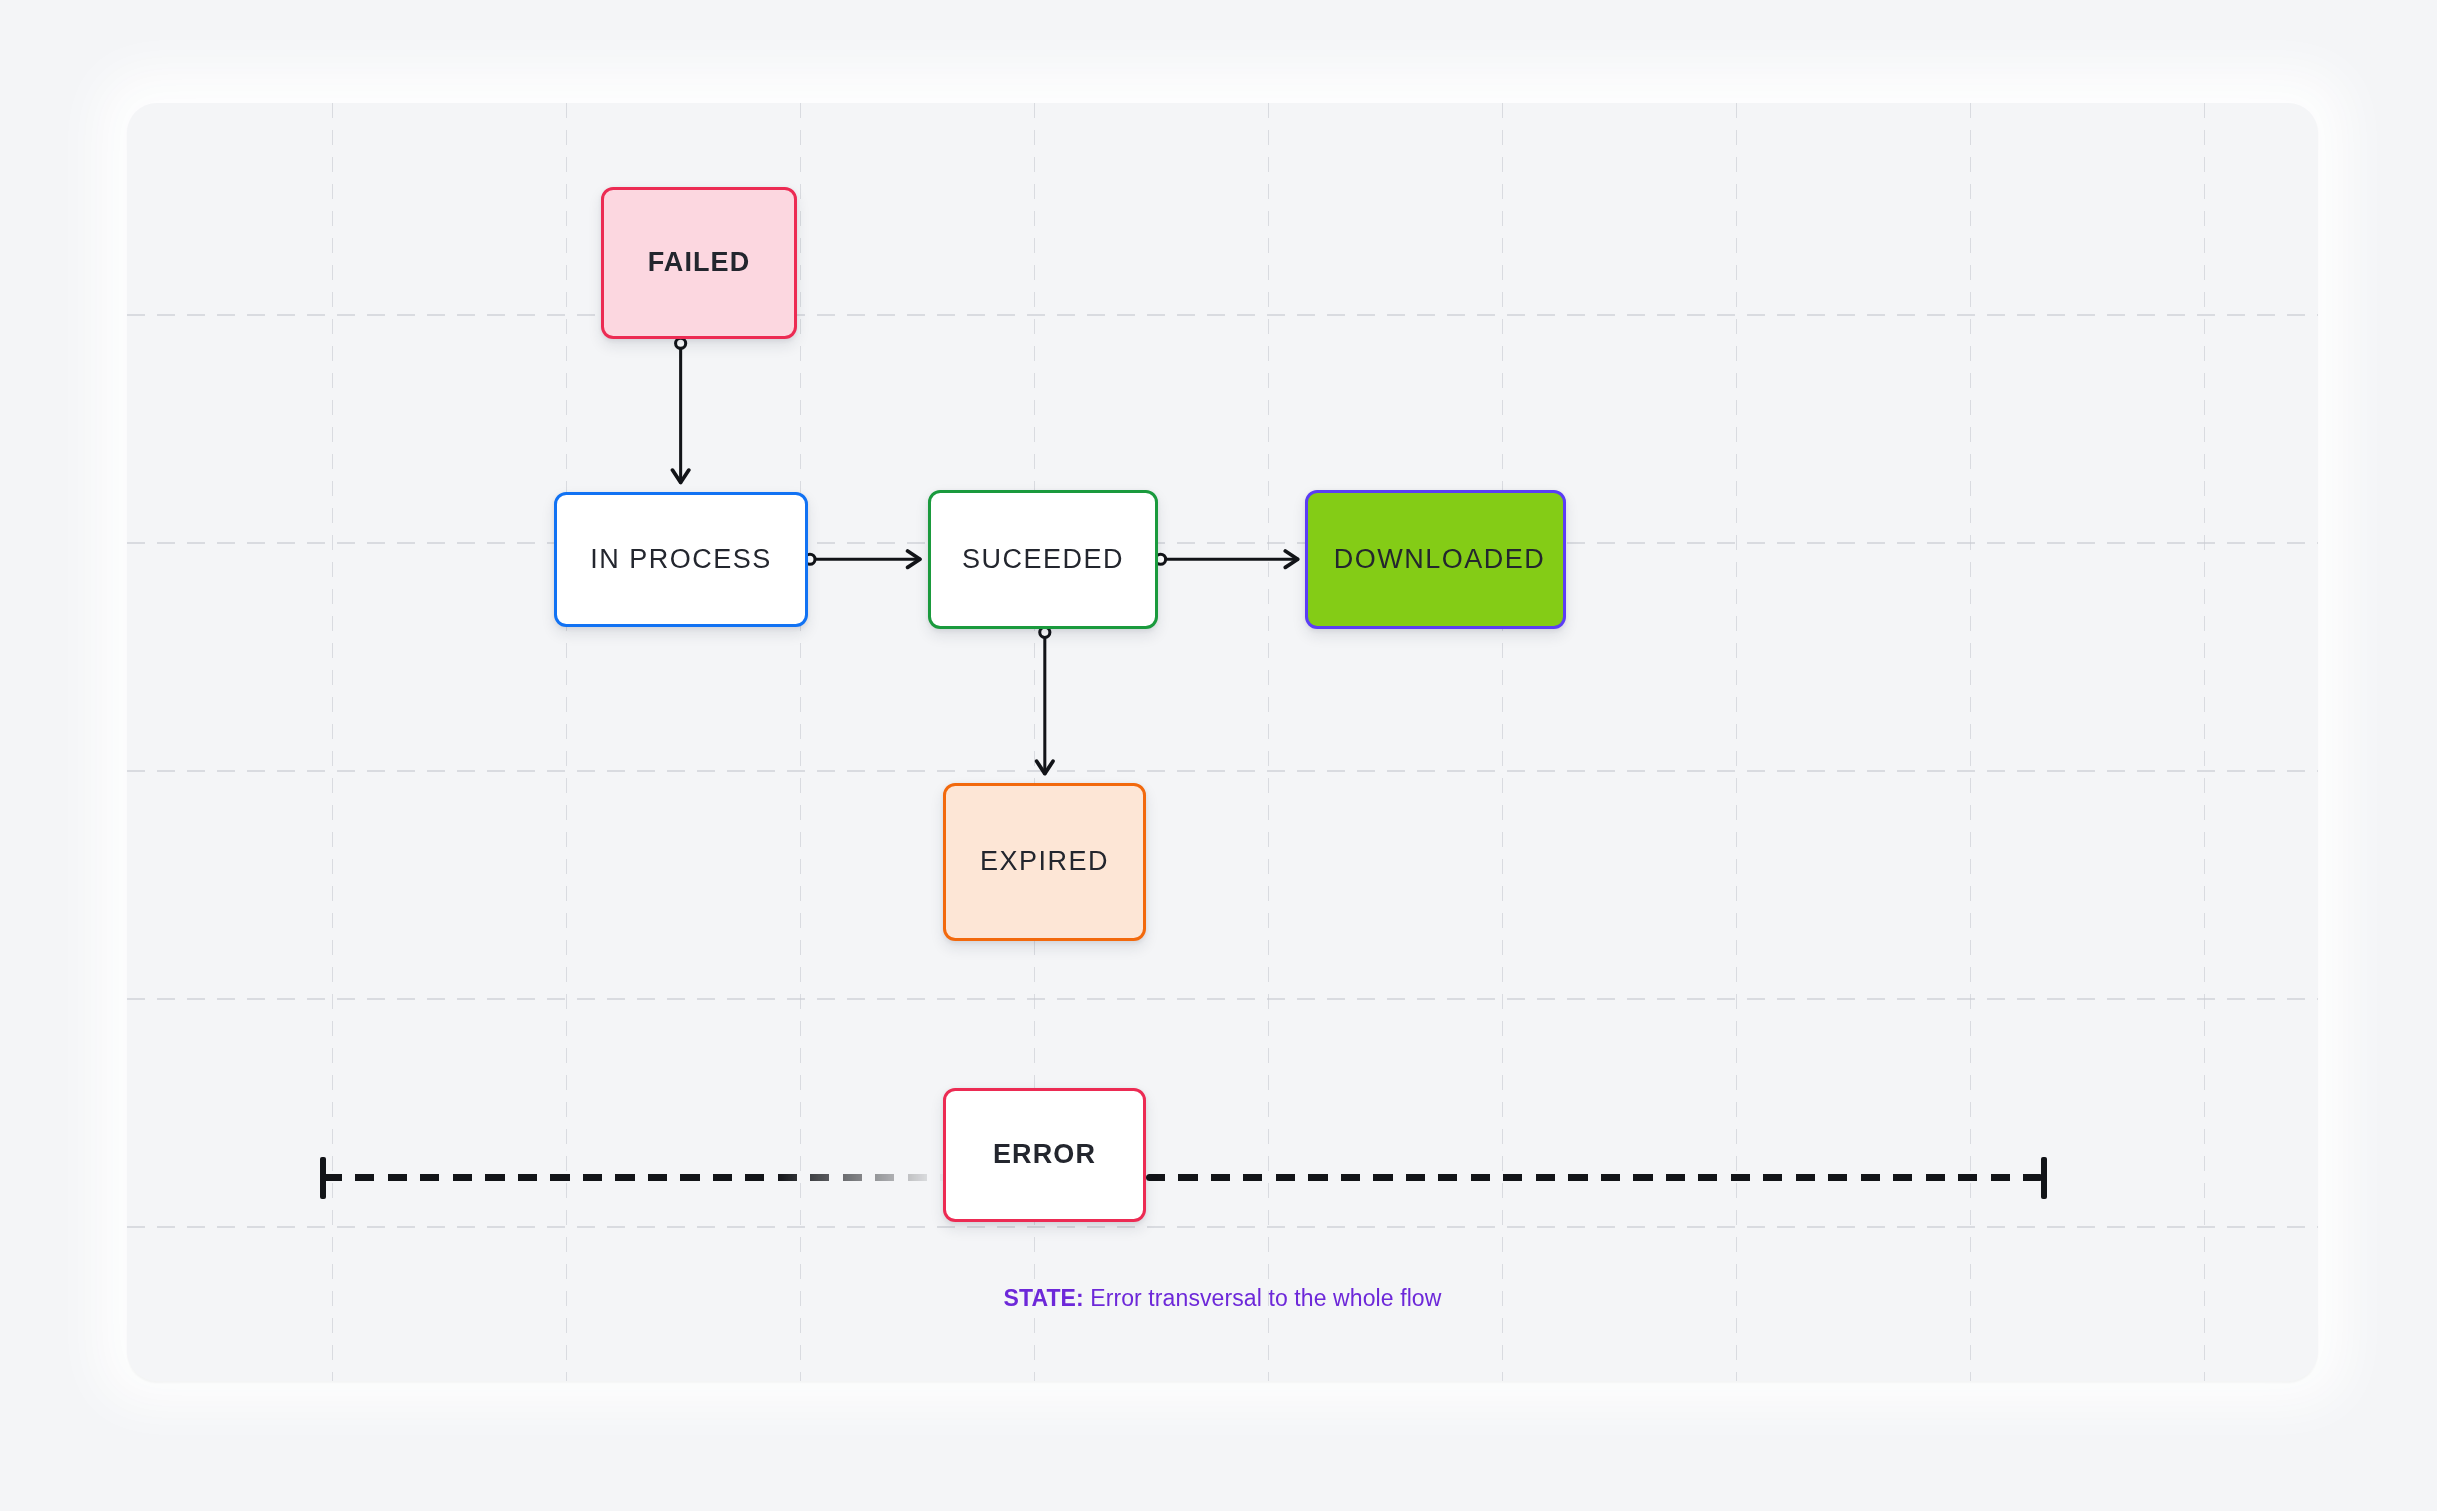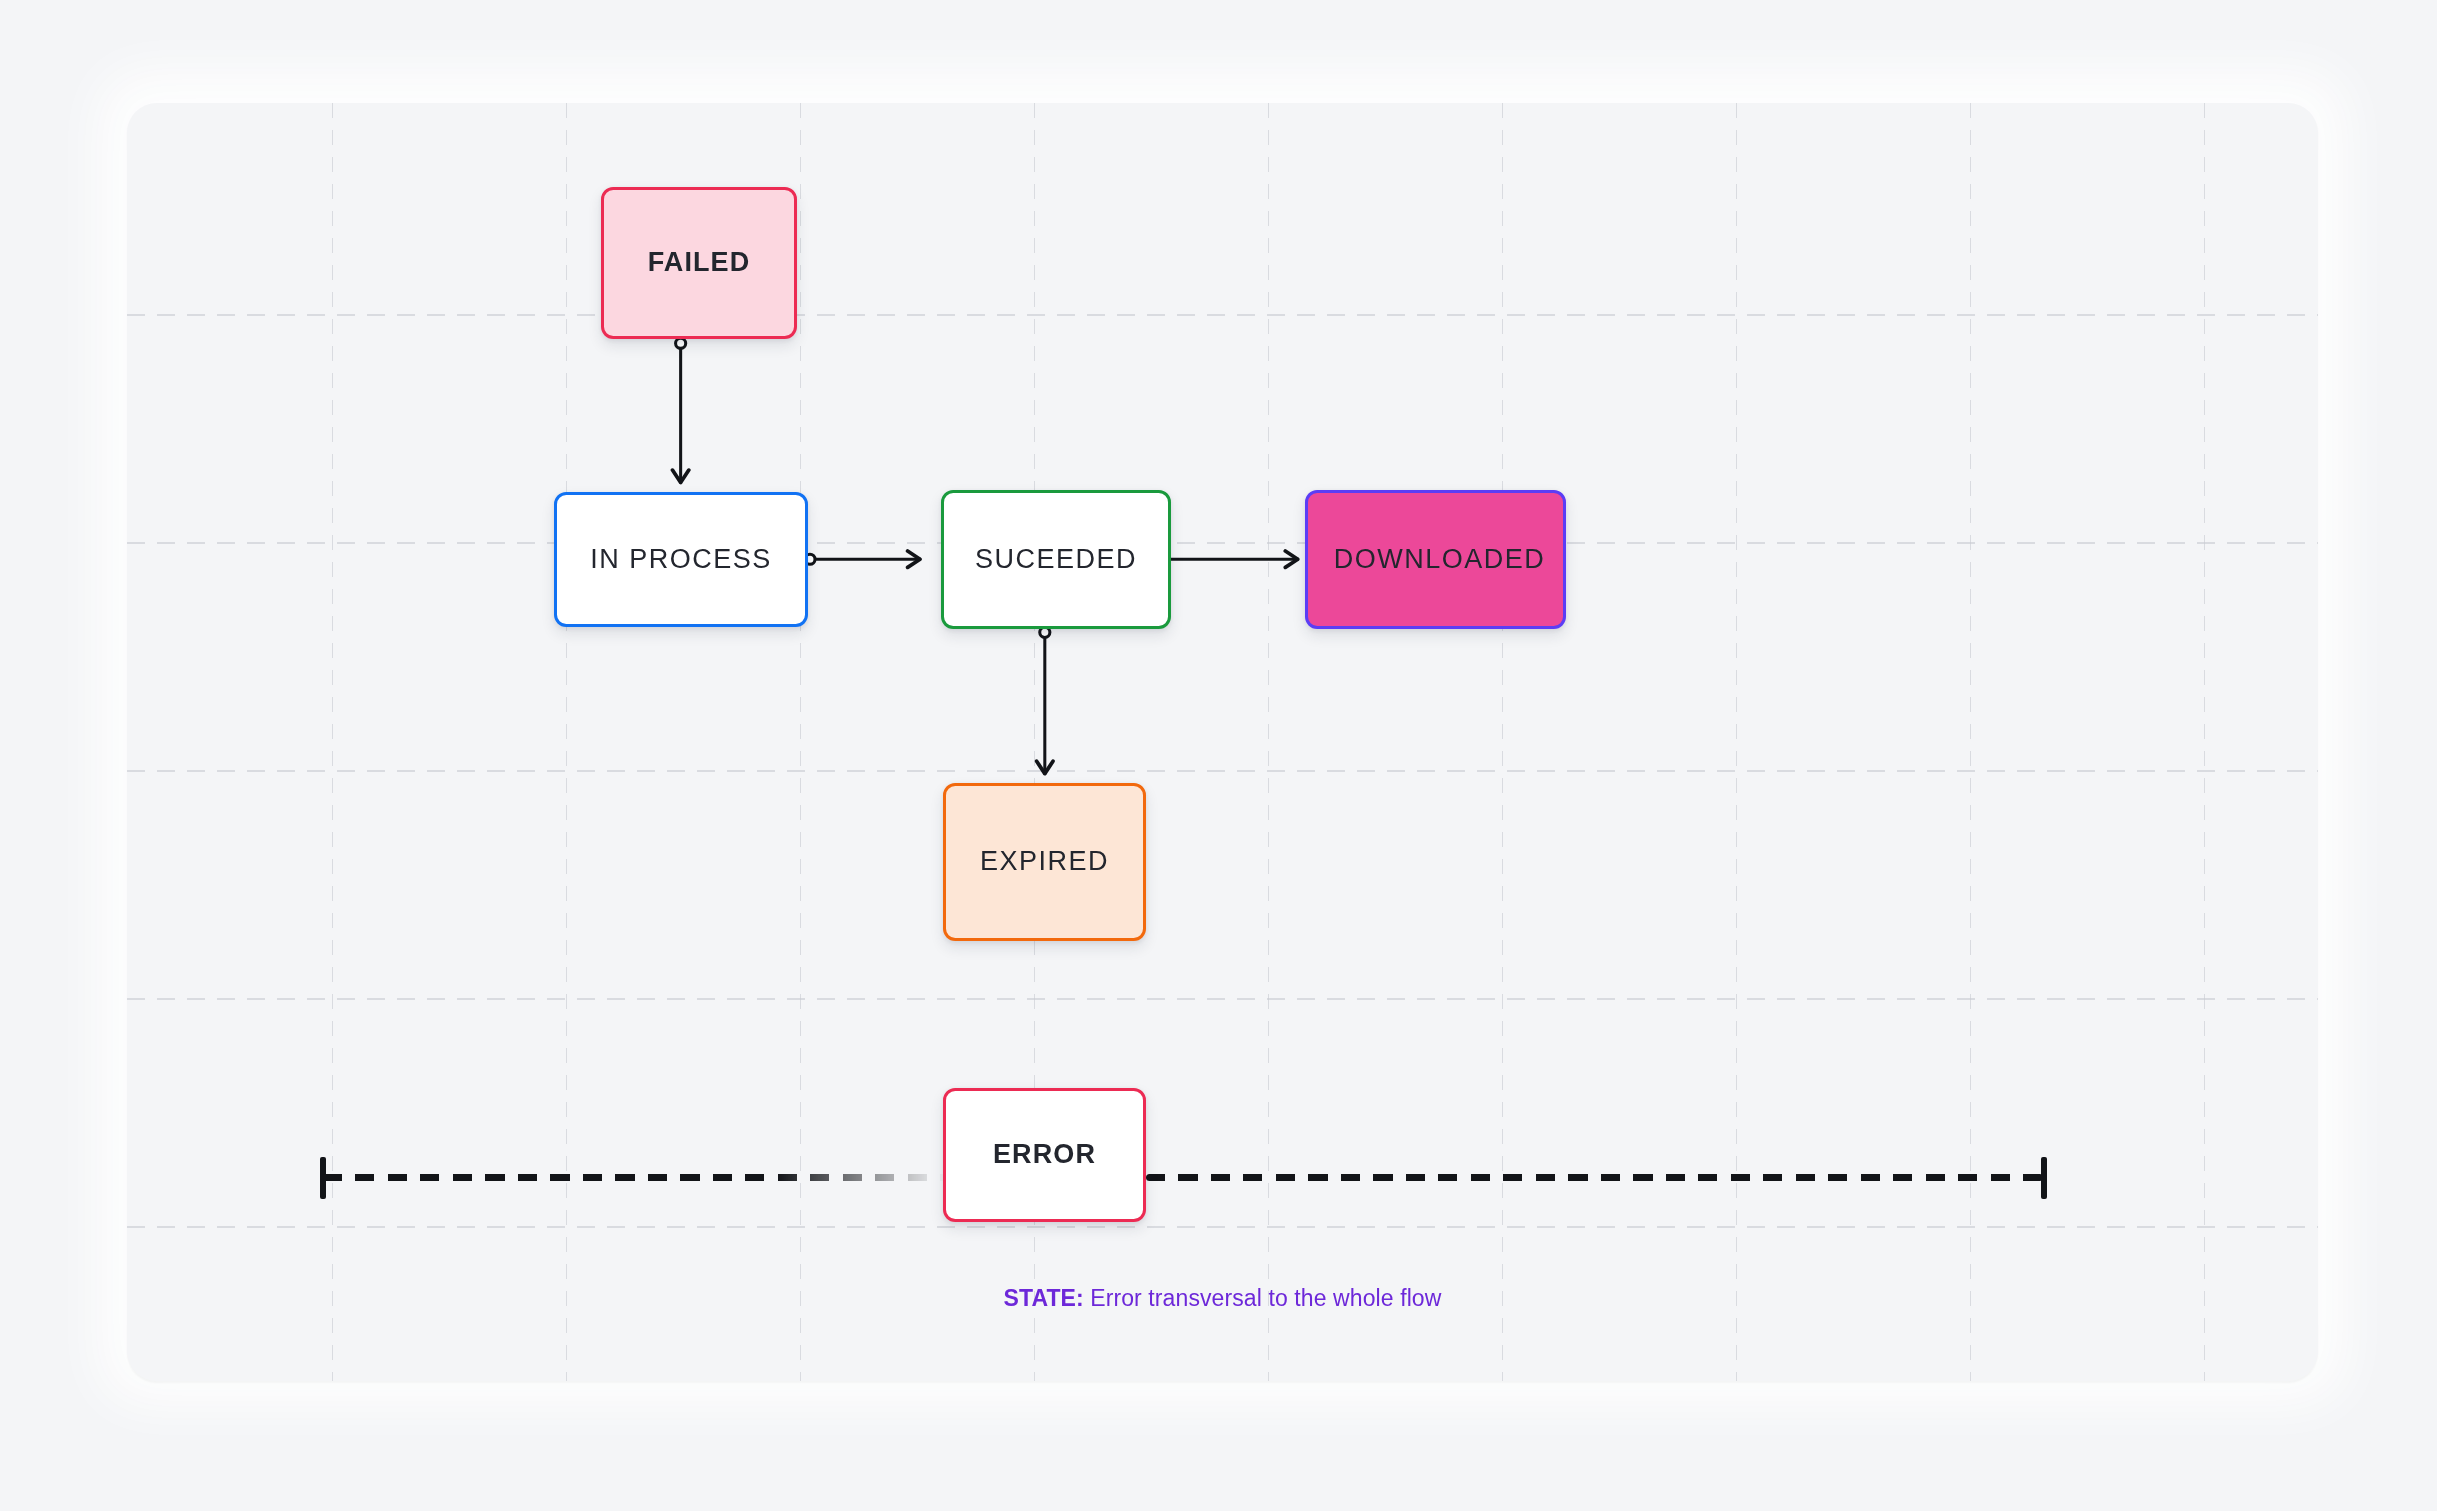--- a/index.html
+++ b/index.html
@@ -124,25 +124,25 @@
   .n-failed {
     left: 474px; top: 84px; width: 196px; height: 152px;
     border-color: #ec2b53; background: #fcd7e0;
   }
   .n-inprocess {
     left: 427px; top: 389px; width: 254px; height: 135px;
     border-color: #1172f3; background: #ffffff;
   }
   .n-suceeded {
     left: 801px; top: 387px; width: 230px; height: 139px;
-    border-color: #1a9a3d; background: #ffffff; margin-left: 13px;
+    border-color: #1a9a3d; background: #ffffff;
   }
   .n-downloaded {
     left: 1178px; top: 387px; width: 261px; height: 139px;
-    border-color: #5b3df5; background: #ec4899; padding-left: 8px;
+    border-color: #5b3df5; background: #84cc16; padding-left: 8px;
   }
   .n-expired {
     left: 816px; top: 680px; width: 203px; height: 158px;
     border-color: #f2690d; background: #fde6d6;
   }
   .n-error {
     left: 816px; top: 985px; width: 203px; height: 134px;
     border-color: #ec2b53; background: #ffffff;
   }
 

